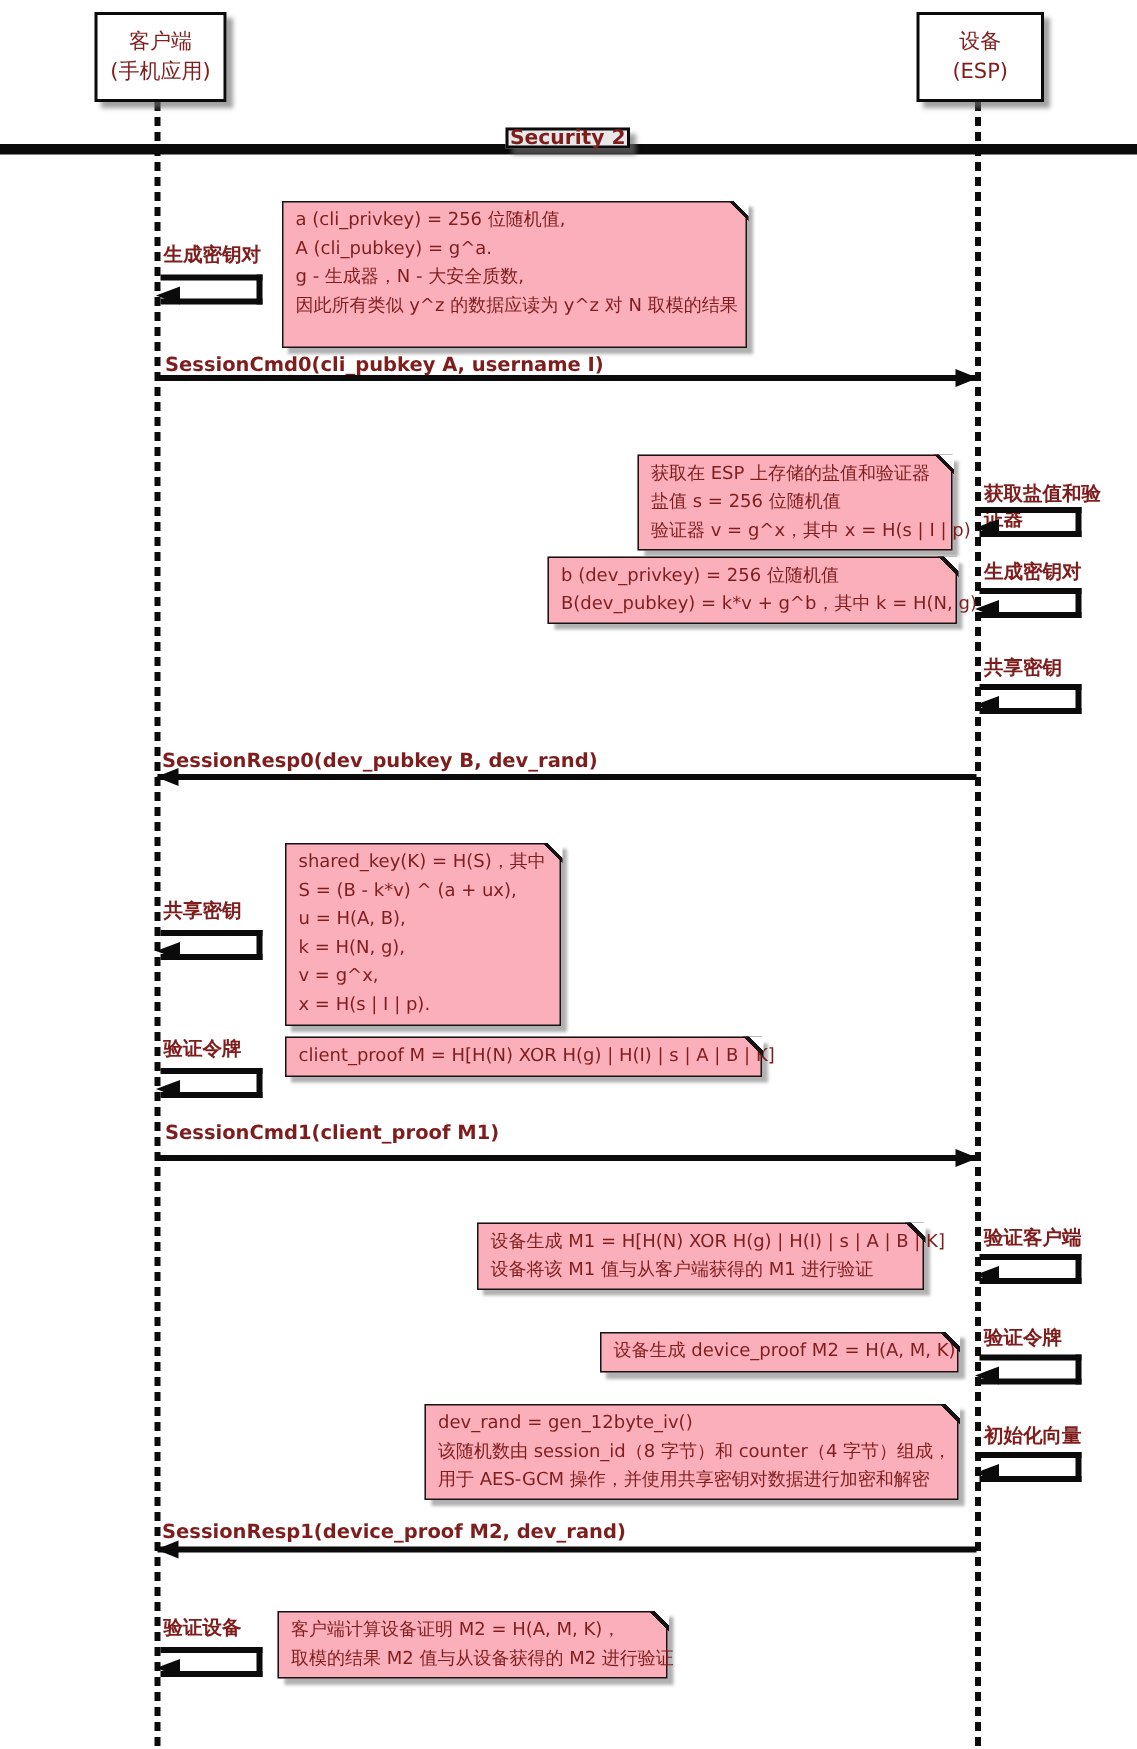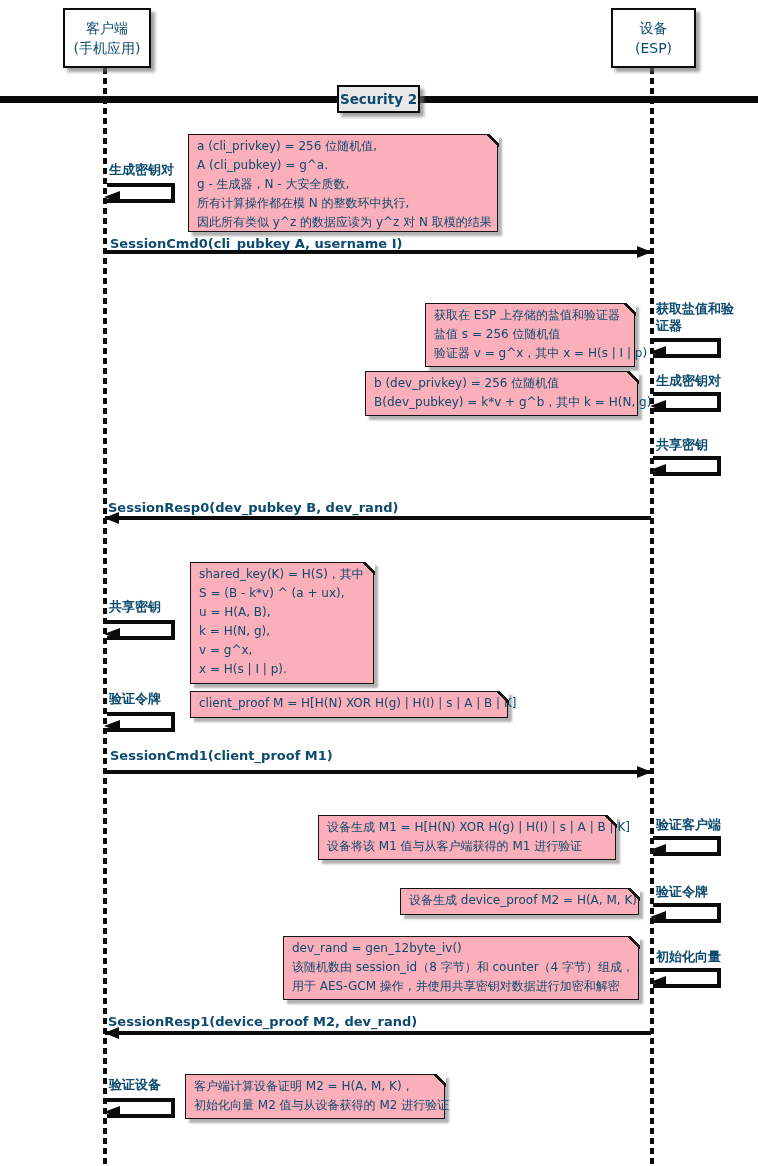--- a/index.html
+++ b/index.html
@@ -1,19 +1,19 @@
 <!DOCTYPE html>
 <html><head>
 <meta charset="utf-8">
 <style>
   html,body { margin:0; padding:0; background:#fff; }
   * { box-sizing:border-box; }
   .canvas {
     position:relative; width:758px; height:1166px; background:#ffffff;
-    font-family:"DejaVu Sans","Liberation Sans",sans-serif; color:#0c4a6e; overflow:hidden;
+    font-family:"DejaVu Sans","Liberation Sans",sans-serif; color:#7f1d1d; overflow:hidden;
   }
   .abs { position:absolute; }
 
   
   .participant {
     background:#ffffff; border:2px solid #0b0b0b;
     box-shadow:4px 4px 3px rgba(110,110,110,.65);
     display:flex; flex-direction:column; align-items:center; justify-content:center;
     font-size:14px; line-height:20px; text-align:center;
   }
@@ -55,21 +55,21 @@
     border-left:15px solid #0b0b0b;
   }
   .ah-left {
     position:absolute; left:-1px; top:-4px; width:0; height:0;
     border-top:6px solid transparent; border-bottom:6px solid transparent;
     border-right:15px solid #0b0b0b;
   }
 
   
   .self-label { font-weight:bold; font-size:13px; white-space:nowrap; line-height:17px;font-family:Liberation Serif, serif; }
-  .self-label.wrap { white-space:normal; width:82px; }
+  .self-label.wrap { white-space:normal; width:82px;margin-top:20px; }
   .loop {
     width:68px; height:20px;
     border:4px solid #0b0b0b; border-left:none;
   }
   .loop-arrow {
     position:absolute; left:-3px; top:calc(100% - 8px); width:0; height:0;
     border-top:6px solid transparent; border-bottom:6px solid transparent;
     border-right:16px solid #0b0b0b;
   }
 </style>
@@ -84,34 +84,33 @@
   <div class="participant abs" style="left:63px;top:8px;width:88px;height:60px">
     <div>客户端</div>
     <div>(手机应用)</div>
   </div>
   <div class="participant abs" style="left:611px;top:8px;width:85px;height:60px">
     <div>设备</div>
     <div>(ESP)</div>
   </div>
 
   <div class="divider-bar abs" style="left:0;top:96px;width:758px"></div>
-  <div class="divider-label abs" style="left:337px;top:85px;width:83px;height:28px">
+  <div class="divider-label abs" style="left:337px;top:85px;width:83px;height:14px">
     <span>Security 2</span>
   </div>
 
   <div class="self-label abs" style="left:109px;top:161px">生成密钥对</div>
   <div class="loop abs" style="left:107px;top:183px">
     <span class="loop-arrow"></span>
   </div>
   <div class="note abs" style="left:188px;top:134px;width:310px;height:98px">
     <span class="fold"></span>
     <div class="nl">a (cli_privkey) = 256 位随机值,</div>
     <div class="nl">A (cli_pubkey) = g^a.</div>
     <div class="nl">g - 生成器，N - 大安全质数,</div>
-    <div class="nl">所有计算操作都在模 N 的整数环中执行,</div>
     <div class="nl">因此所有类似 y^z 的数据应读为 y^z 对 N 取模的结果</div>
   </div>
 
   <div class="msg-label abs" style="left:110px;top:236px">SessionCmd0(cli_pubkey A, username I)</div>
   <div class="hline abs" style="left:105px;top:250px;width:546px">
     <span class="ah-right"></span>
   </div>
 
   <div class="self-label wrap abs" style="left:656px;top:300px">获取盐值和验证器</div>
   <div class="loop abs" style="left:653px;top:338px">
@@ -207,16 +206,16 @@
     <span class="ah-left"></span>
   </div>
 
   <div class="self-label abs" style="left:109px;top:1076px">验证设备</div>
   <div class="loop abs" style="left:107px;top:1098px">
     <span class="loop-arrow"></span>
   </div>
   <div class="note abs" style="left:185px;top:1074px;width:260px;height:45px">
     <span class="fold"></span>
     <div class="nl">客户端计算设备证明 M2 = H(A, M, K)，</div>
-    <div class="nl">初始化向量 M2 值与从设备获得的 M2 进行验证</div>
+    <div class="nl">取模的结果 M2 值与从设备获得的 M2 进行验证</div>
   </div>
 
 </div>
 
 </body></html>

